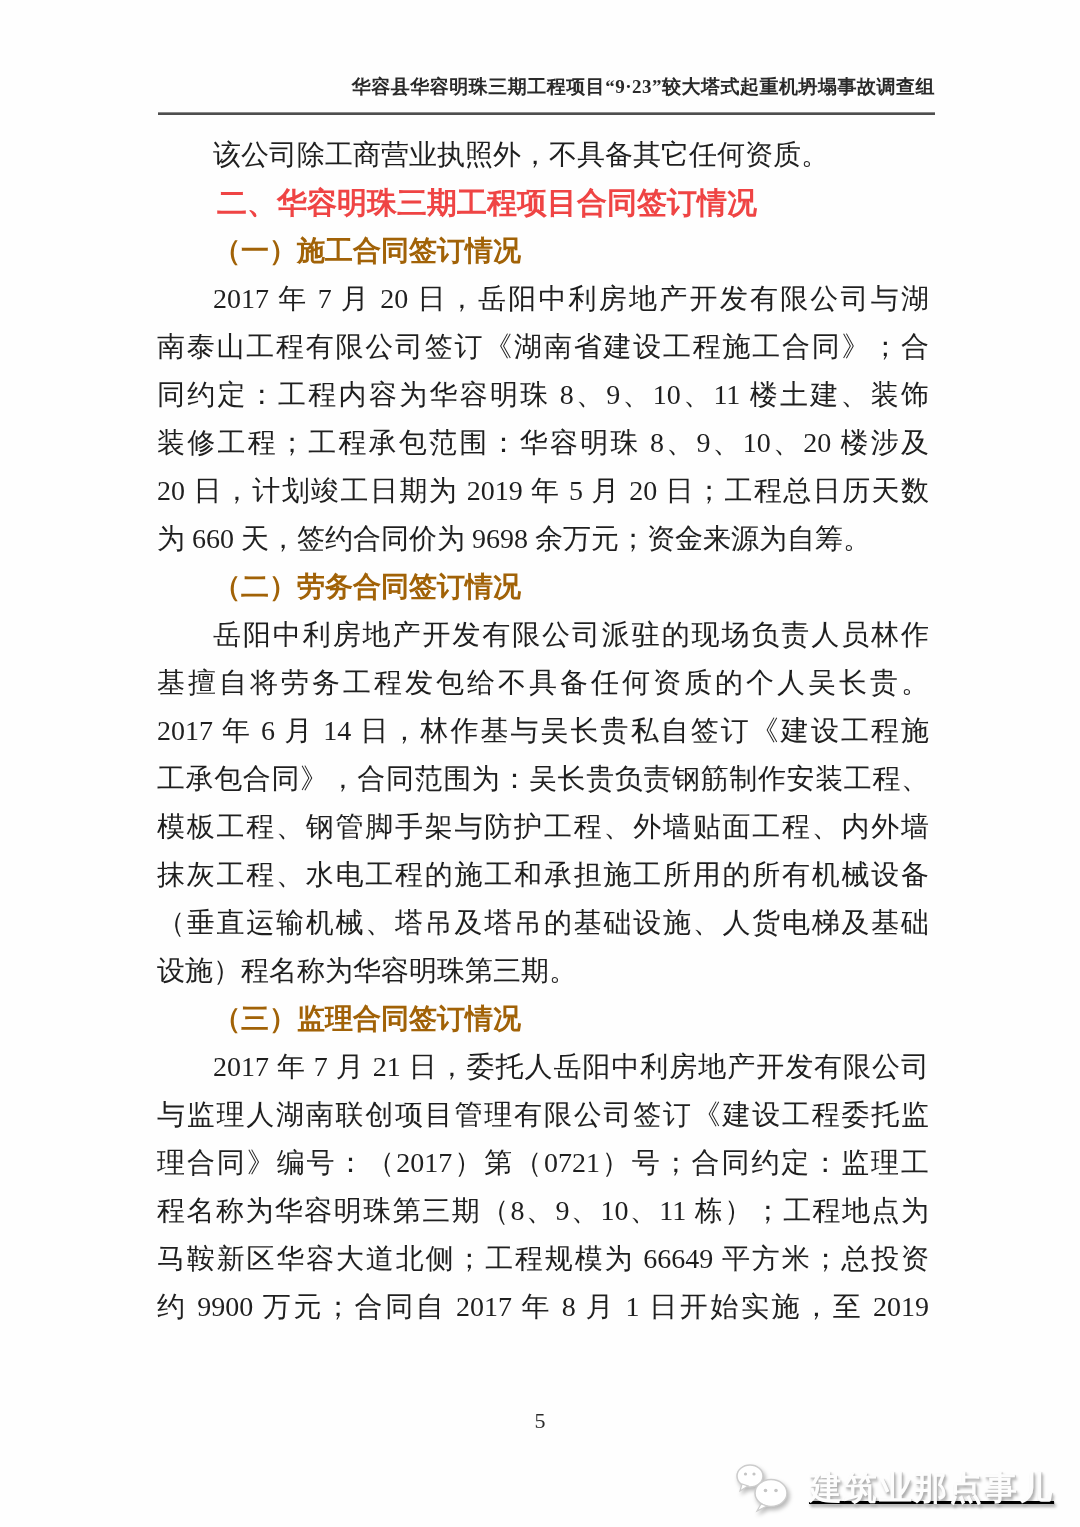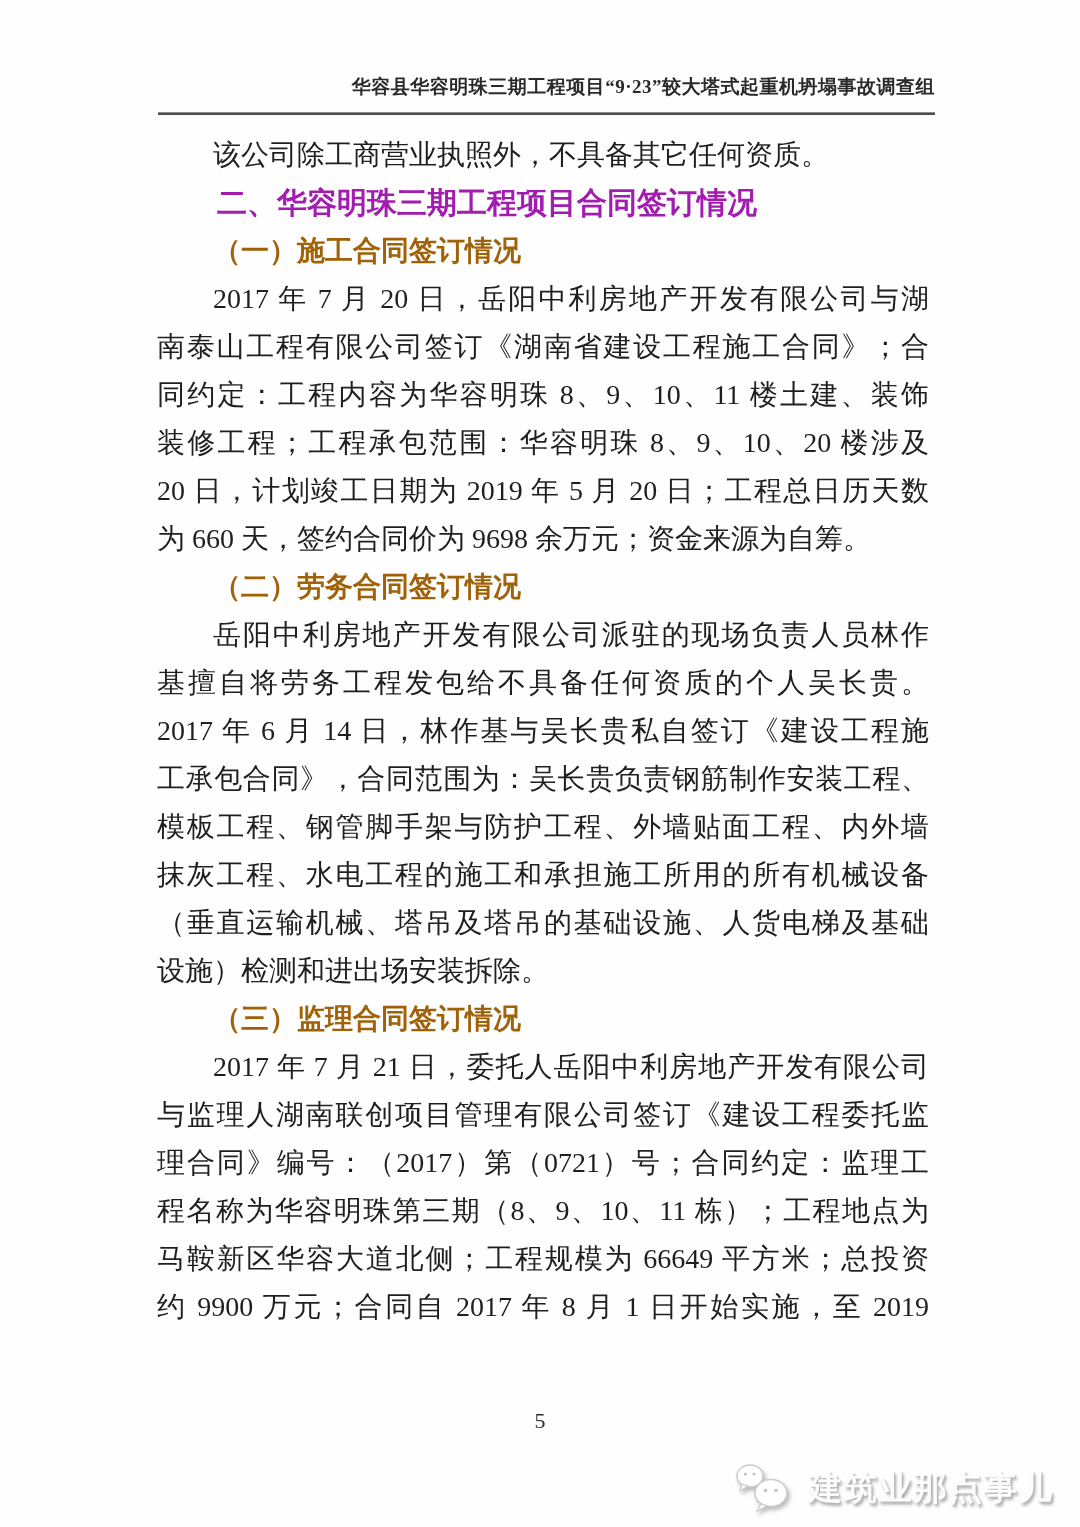--- a/index.html
+++ b/index.html
@@ -46,21 +46,21 @@
   .line.j {
     white-space: normal;
     text-align: justify;
     text-align-last: justify;
   }
   .line.ind { text-indent: 2em; }
   .line.h1 {
     font-family: "Liberation Sans", sans-serif;
     font-weight: bold;
     font-size: 30px;
-    color: #a21caf;
+    color: #ef4444;
   }
   .line.h2 {
     font-weight: bold;
     font-size: 28px;
     color: #a16207;
   }
   .page-number {
     position: absolute;
     top: 1408px;
     left: 0;
@@ -69,20 +69,21 @@
     font-size: 22px;
     color: #2a2a2a;
   }
   .watermark {
     position: absolute;
     right: 26px;
     bottom: 14px;
     display: flex;
     align-items: center;
     gap: 18px;
+    text-decoration: underline;
   }
   .wm-icon {
     width: 56px;
     height: 50px;
     filter: drop-shadow(2px 3px 2px #b8b8b8);
   }
   .wm-text {
     font-family: "Liberation Sans", sans-serif;
     font-weight: bold;
     font-size: 33px;
@@ -111,21 +112,21 @@
       <div class="line j">20 日，计划竣工日期为 2019 年 5 月 20 日；工程总日历天数</div>
       <div class="line">为 660 天，签约合同价为 9698 余万元；资金来源为自筹。</div>
       <div class="line h2 ind">（二）劳务合同签订情况</div>
       <div class="line j ind">岳阳中利房地产开发有限公司派驻的现场负责人员林作</div>
       <div class="line j">基擅自将劳务工程发包给不具备任何资质的个人吴长贵。</div>
       <div class="line j">2017 年 6 月 14 日，林作基与吴长贵私自签订《建设工程施</div>
       <div class="line j">工承包合同》，合同范围为：吴长贵负责钢筋制作安装工程、</div>
       <div class="line j">模板工程、钢管脚手架与防护工程、外墙贴面工程、内外墙</div>
       <div class="line j">抹灰工程、水电工程的施工和承担施工所用的所有机械设备</div>
       <div class="line j">（垂直运输机械、塔吊及塔吊的基础设施、人货电梯及基础</div>
-      <div class="line">设施）检测和进出场安装拆除。</div>
+      <div class="line">设施）程名称为华容明珠第三期。</div>
       <div class="line h2 ind">（三）监理合同签订情况</div>
       <div class="line j ind">2017 年 7 月 21 日，委托人岳阳中利房地产开发有限公司</div>
       <div class="line j">与监理人湖南联创项目管理有限公司签订《建设工程委托监</div>
       <div class="line j">理合同》编号：（2017）第（0721）号；合同约定：监理工</div>
       <div class="line j">程名称为华容明珠第三期（8、9、10、11 栋）；工程地点为</div>
       <div class="line j">马鞍新区华容大道北侧；工程规模为 66649 平方米；总投资</div>
       <div class="line j">约 9900 万元；合同自 2017 年 8 月 1 日开始实施，至 2019</div>
     </div>
 
   <div class="page-number">5</div>

